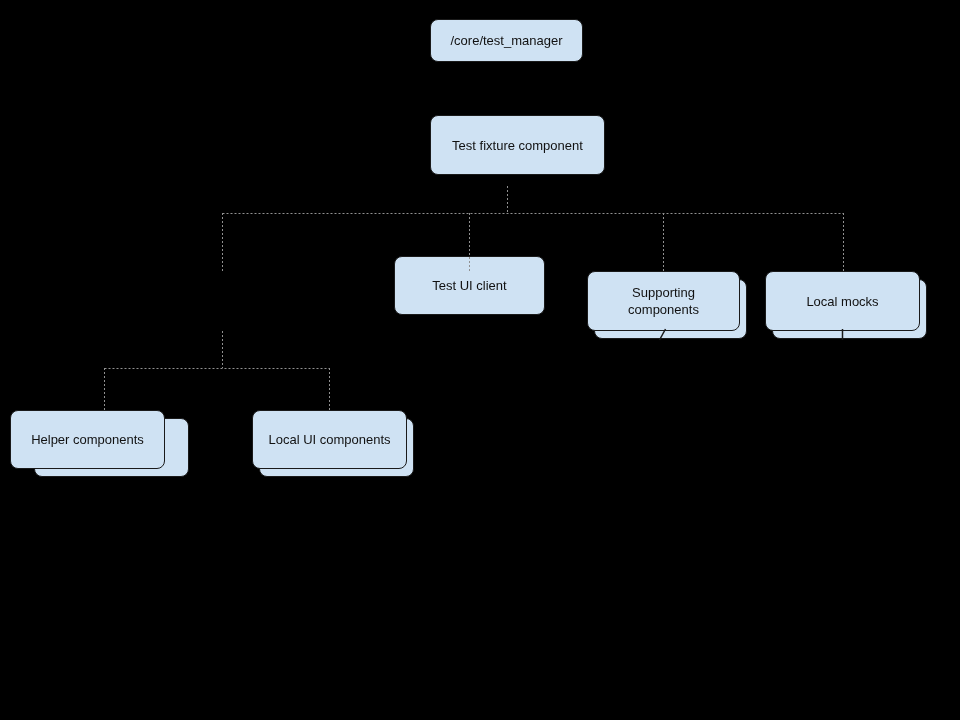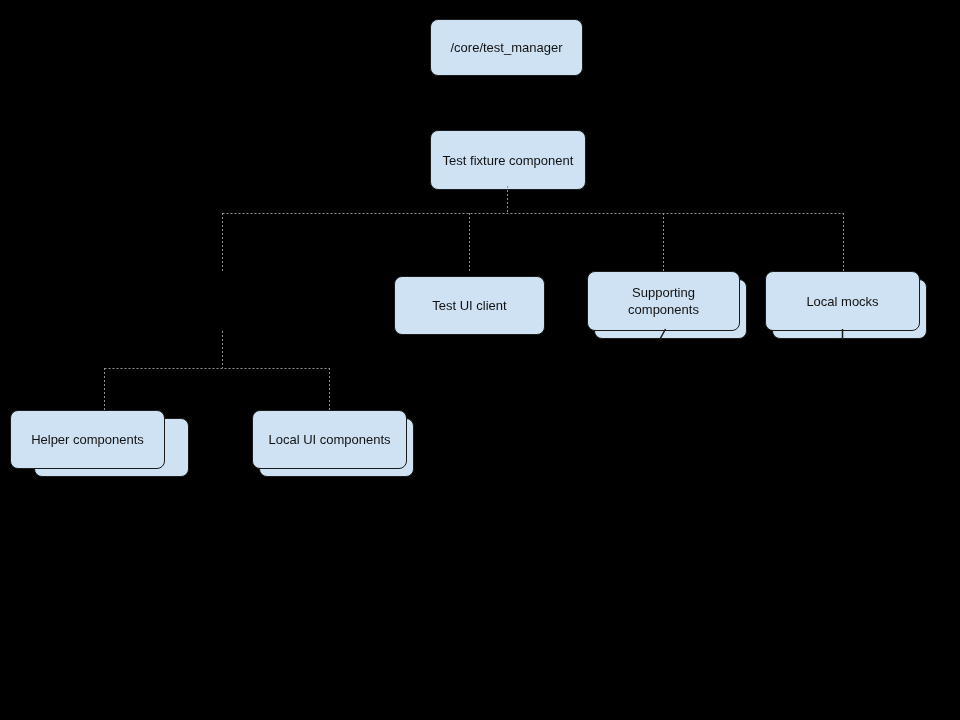--- a/index.html
+++ b/index.html
@@ -41,30 +41,30 @@
 </head>
 <body>
 
 <div class="canvas">
 
   <div class="ghost" style="left:594px; top:279px; width:153px; height:60px"></div>
   <div class="ghost" style="left:772px; top:279px; width:155px; height:60px"></div>
   <div class="ghost" style="left:34px; top:418px; width:155px; height:59px"></div>
   <div class="ghost" style="left:259px; top:418px; width:155px; height:59px"></div>
 
-  <div class="node" style="left:430px; top:19px; width:153px; height:57px">
+  <div class="node" style="left:430px; top:19px; width:153px; height:43px">
     <span>/core/test_manager</span>
   </div>
 
-  <div class="node" style="left:430px; top:130px; width:156px; height:60px">
+  <div class="node" style="left:430px; top:115px; width:175px; height:60px">
     <span>Test fixture component</span>
   </div>
 
 
-  <div class="node" style="left:394px; top:276px; width:151px; height:59px">
+  <div class="node" style="left:394px; top:256px; width:151px; height:59px">
     <span>Test UI client</span>
   </div>
 
   <div class="node" style="left:587px; top:271px; width:153px; height:60px">
     <span>Supporting components</span>
   </div>
 
   <div class="node" style="left:765px; top:271px; width:155px; height:60px">
     <span>Local mocks</span>
   </div>

